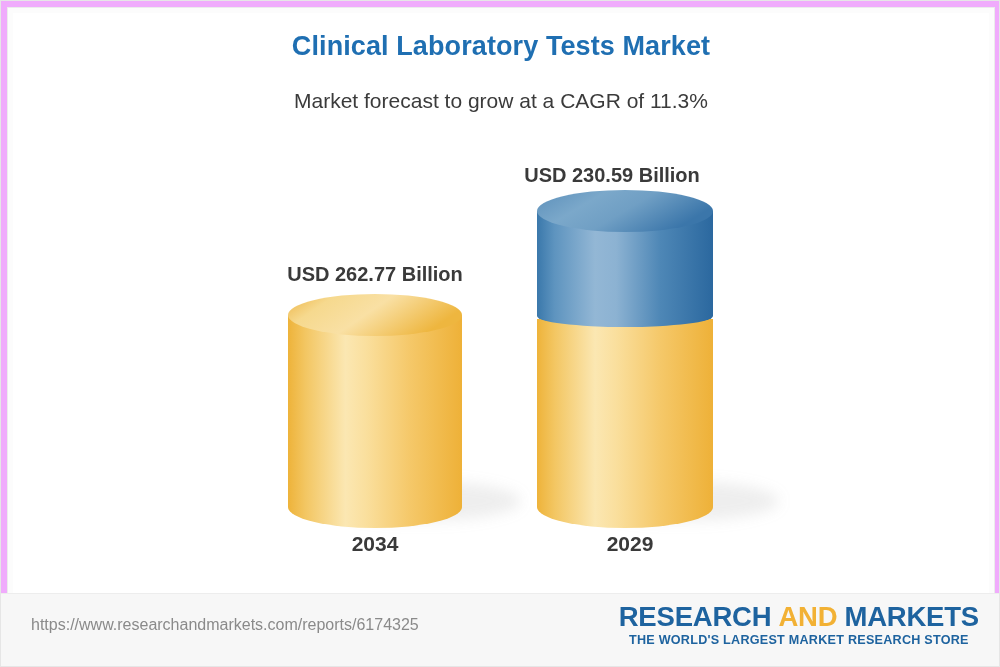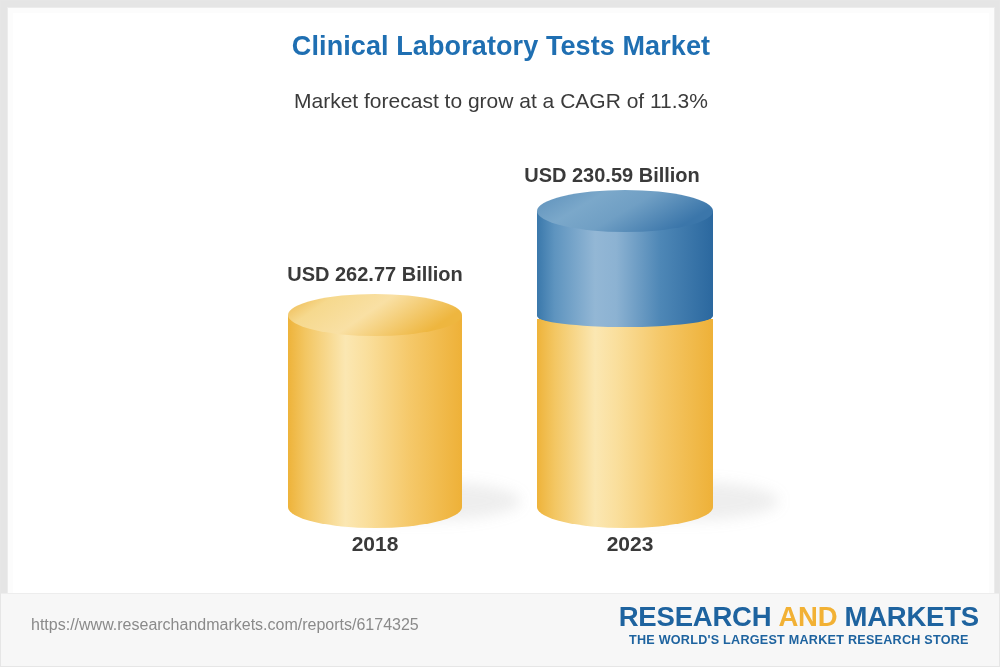--- a/index.html
+++ b/index.html
@@ -7,21 +7,21 @@
     padding: 0;
     background: #ffffff;
   }
   body {
     font-family: "Liberation Sans", sans-serif;
   }
   .canvas {
     position: relative;
     width: 1000px;
     height: 667px;
-    background: #e5e5e5;
+    background: #f0abfc;
     box-sizing: border-box;
     border: 1px solid #e6e6e6;
     overflow: hidden;
   }
   .inner-frame {
     position: absolute;
     left: 6px;
     top: 6px;
     width: 988px;
     height: 655px;
@@ -172,21 +172,21 @@
       </defs>
 
       <path d="M 5,22 L 5,214 A 87,21 0 0 0 179,214 L 179,22 Z" fill="url(#g-yellow-body)"></path>
 
       <ellipse cx="92" cy="22" rx="87" ry="21" fill="url(#g-yellow-top)"></ellipse>
 
       <path d="M 5,22 A 87,21 0 0 0 179,22 A 87,21 0 0 1 5,22 Z" fill="rgba(205,150,40,0.10)"></path>
     </svg>
   </div>
   <div class="value-label v1">USD 262.77 Billion</div>
-  <div class="cat-label c1">2018</div>
+  <div class="cat-label c1">2034</div>
 
   <div class="cyl">
     <div class="shadow" style="left:578px; top:480px; width:200px; height:40px;"></div>
     <svg width="212" height="345" style="position:absolute; left:531px; top:188px;">
       <defs>
         <linearGradient id="g-blue-body" x1="0" y1="0" x2="1" y2="0">
           <stop offset="0%" stop-color="#3a78ab"></stop>
           <stop offset="10%" stop-color="#5e94bf"></stop>
           <stop offset="33%" stop-color="#93b7d5"></stop>
           <stop offset="45%" stop-color="#8cb2d2"></stop>
@@ -212,21 +212,21 @@
       <path d="M 5,130 L 5,318 A 88,21 0 0 0 181,318 L 181,130 Z" fill="url(#g-yellow-body2)"></path>
 
       <path d="M 5,22 L 5,127 A 88,11 0 0 0 181,127 L 181,22 Z" fill="url(#g-blue-body)"></path>
 
       <ellipse cx="93" cy="22" rx="88" ry="21" fill="url(#g-blue-top)"></ellipse>
 
       <path d="M 5,22 A 88,21 0 0 0 181,22 A 88,21 0 0 1 5,22 Z" fill="rgba(25,70,115,0.12)"></path>
     </svg>
   </div>
   <div class="value-label v2">USD 230.59 Billion</div>
-  <div class="cat-label c2">2023</div>
+  <div class="cat-label c2">2029</div>
 
   <div class="footer">
     <div class="footer-url">https://www.researchandmarkets.com/reports/6174325</div>
     <div class="logo">
       <div class="logo-main"><span class="blue">RESEARCH</span><span class="sp"></span><span class="gold">AND</span><span class="sp"></span><span class="blue">MARKETS</span></div>
       <div class="logo-tag">THE WORLD'S LARGEST MARKET RESEARCH STORE</div>
     </div>
   </div>
 </div>
 

